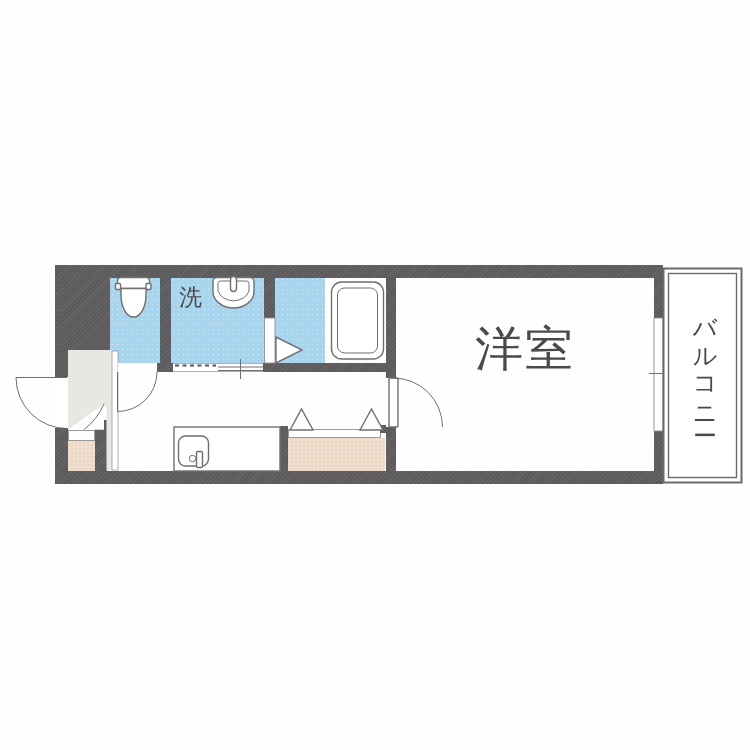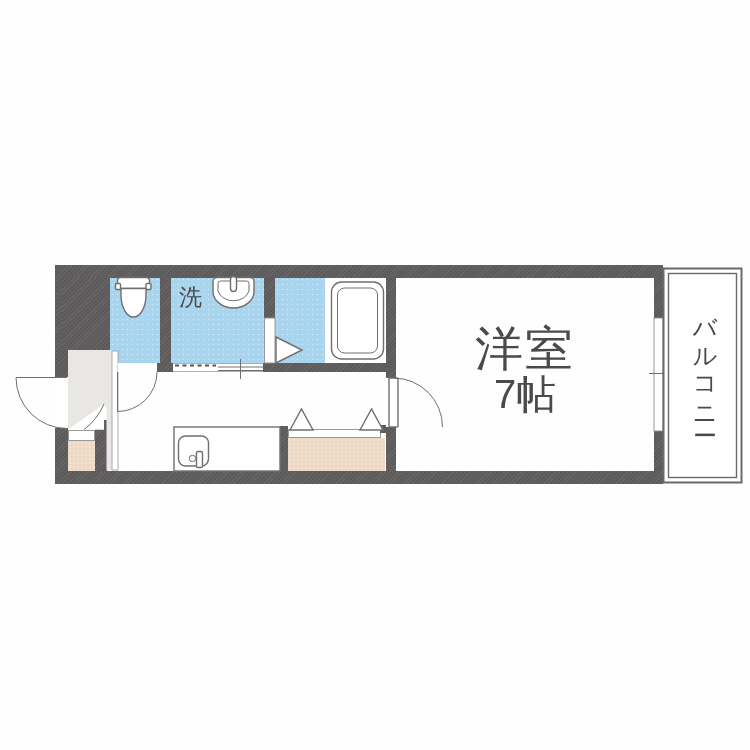--- a/index.html
+++ b/index.html
@@ -127,17 +127,16 @@
     <rect x="654" y="318" width="9" height="113" fill="#fff" stroke="#8f8f8f" stroke-width="0.9"></rect>
     <line class="ln thin" x1="649" y1="373.5" x2="668" y2="373.5"></line>
 
     <rect x="663.5" y="268.5" width="78" height="214" fill="#fff" stroke="#6a6a6a" stroke-width="2"></rect>
     <rect x="668.5" y="273.5" width="68" height="204" fill="none" stroke="#6a6a6a" stroke-width="1.4"></rect>
   </svg>
 
   <div class="lbl" id="washer-box-label">洗</div>
   <div class="lbl" id="bedroom-label">
     <div class="l1">洋室</div>
-    <div class="l2">7帖</div>
   </div>
   <div class="lbl" id="balcony-label">バルコニー</div>
 
 </div>
 
 </body></html>

